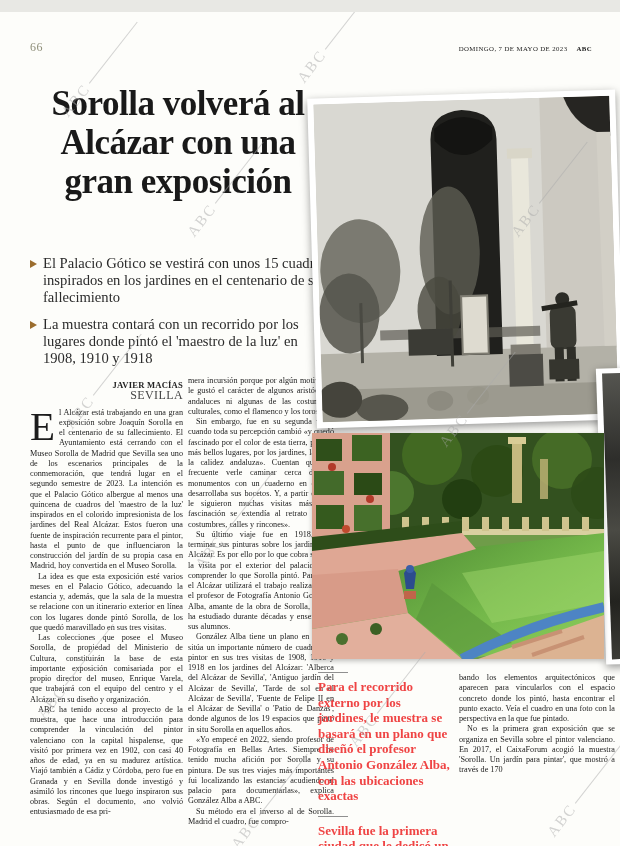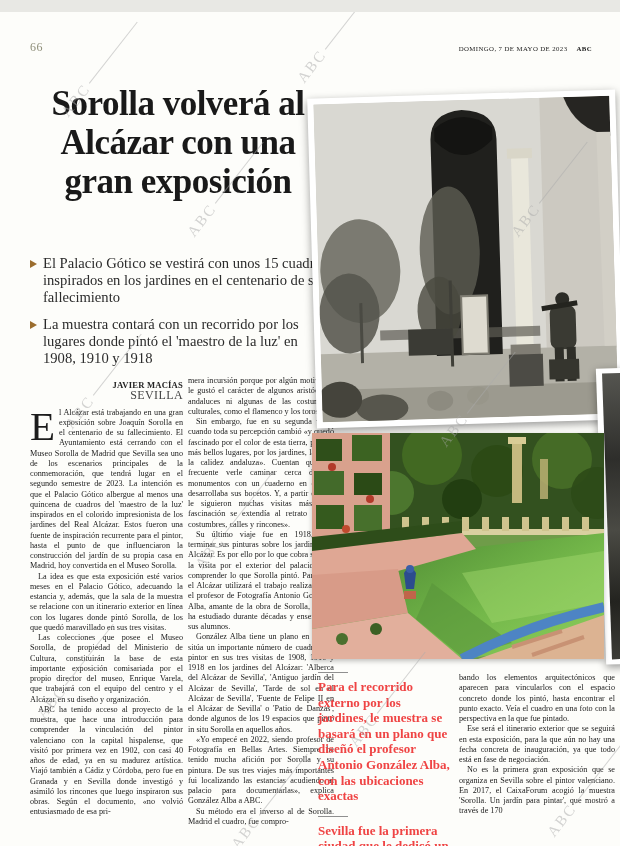--- a/index.html
+++ b/index.html
@@ -236,21 +236,20 @@
     </div>
       <div class="caption-block">
       <div class="caption-rule"></div>
       <p class="caption-text">Sevilla fue la primera ciudad que le dedicó un monumento al artista, el mismo año de su muerte, antes incluso que Valencia</p>
     </div>
     </div>
 
   <div class="col col4">
     <p class="para">bando los elementos arquitectónicos que aparecen para vincularlos con el espacio concreto donde los pintó, hasta encontrar el punto exacto. Veía el cuadro en una foto con la perspectiva en la que fue pintado.</p>
     <div>
-        <p class="para indent">Ese será el itinerario exterior que se seguirá en esta exposición, para la que aún no hay una fecha concreta de inauguración, ya que todo está en fase de negociación.</p>
         <p class="para indent">No es la primera gran exposición que se organiza en Sevilla sobre el pintor valenciano. En 2017, el CaixaForum acogió la muestra 'Sorolla. Un jardín para pintar', que mostró a través de 170</p>
       </div>
   </div>
 
   <div class="wm" style="left:42px;top:48px">
       <div class="wm-inner">
         <span class="wm-text">ABC</span>
         <div class="wm-line"></div>
       </div>
     </div>

